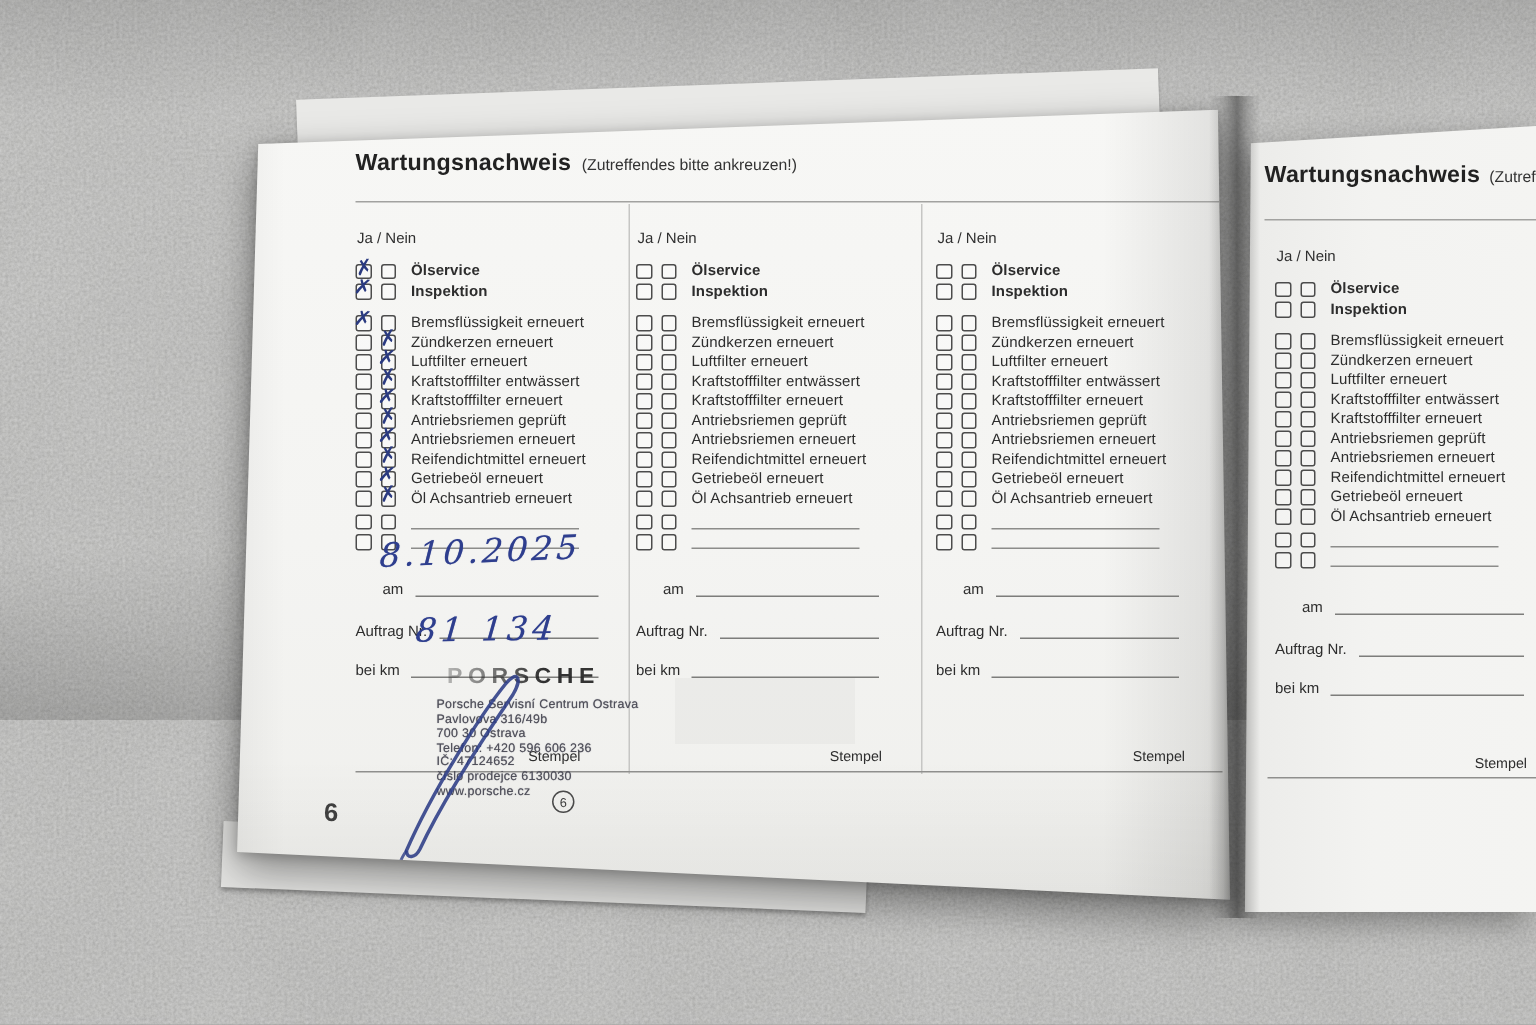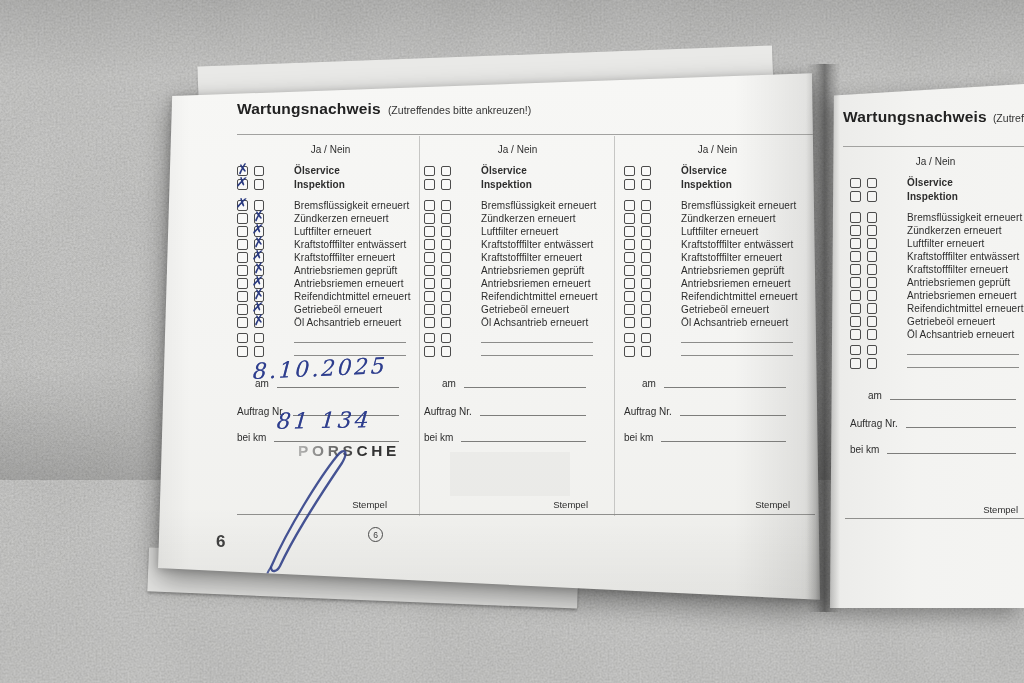--- a/index.html
+++ b/index.html
@@ -33,29 +33,29 @@
       linear-gradient(180deg, #f7f7f5 0%, #f4f4f2 55%, #efefec 100%);
   }
   .title-row{position:absolute;left:87px;top:30px;display:flex;align-items:baseline;gap:7px;white-space:nowrap;}
   .title{font-size:15.5px;font-weight:bold;color:#222;letter-spacing:.2px;}
   .subtitle{font-size:10.5px;color:#333;}
   .toprule{position:absolute;left:87px;top:64px;width:578px;height:1px;background:#a2a2a0;}
   .vsep{position:absolute;top:66px;height:380px;width:1px;background:#c6c6c4;}
   .botrule{position:absolute;left:87px;top:444px;width:578px;height:1px;background:#8f8f8d;}
 
   .col{position:absolute;top:66px;width:186px;font-size:10px;color:#2d2d2d;}
-  .janein{margin:8px 0 0 1px;font-size:10px;color:#2f2f2f;text-align:center;}
+  .janein{margin:18px 0 0 1px;font-size:10px;color:#2f2f2f;}
   .rows{margin-top:9px;}
   .row{display:flex;align-items:center;height:13px;}
   .row.head{height:13.6px;font-weight:bold;}
   .row.blank{height:13.5px;}
   .gap{height:8px;} .gap2{height:2px;}
   .cb{width:10.5px;height:10.5px;border:1.4px solid #4c4c4c;border-radius:2px;margin-right:6px;
       position:relative;flex:none;box-sizing:border-box;background:rgba(255,255,255,.35);}
-  .lbl{margin-left:24px;white-space:nowrap;letter-spacing:.1px;}
+  .lbl{margin-left:4px;white-space:nowrap;letter-spacing:.1px;}
   .row.blank .lbl{border-bottom:1px solid #8c8c8a;width:112px;height:9px;}
   .mk{position:absolute;left:-2.5px;top:-5px;font-size:14px;font-weight:bold;color:#2a3a80;
       transform:rotate(7deg);font-family:"DejaVu Sans",sans-serif;line-height:14px;}
   .row:nth-child(odd) .mk{transform:rotate(-9deg);left:-1.5px;}
 
   .frow{display:flex;align-items:flex-end;height:26px;margin-right:24px;}
   .frow.first{margin-top:7px;margin-left:18px;}
   .frow.mid{height:28px;}
   .flab{font-size:10px;color:#2d2d2d;padding-bottom:2px;white-space:nowrap;}
   .fline{flex:1;border-bottom:1px solid #7d7d7b;margin-left:8px;margin-bottom:3px;height:0;}
@@ -442,20 +442,29 @@
       </div>
 
       <div class="ghost"></div>
 
       <div class="stempel" style="left:87px">Stempel</div>
       <div class="stempel" style="left:288px">Stempel</div>
       <div class="stempel" style="left:490px">Stempel</div>
 
       <div class="stamp">
         <div class="brand">PORSCHE</div>
+        <div class="slines">
+            <div class="sline">Porsche Servisní Centrum Ostrava</div>
+            <div class="sline">Pavlovova 316/49b</div>
+            <div class="sline">700 30 Ostrava</div>
+            <div class="sline">Telefon: +420 596 606 236</div>
+            <div class="sline">IČ: 47124652</div>
+            <div class="sline">číslo prodejce 6130030</div>
+            <div class="sline">www.porsche.cz</div>
+          </div>
       </div>
       <div class="badge">6</div>
       <div class="pagenum">6</div>
 
       <svg class="swoosh" width="672" height="532">
         <path d="M121 497 C 138 458, 170 407, 187 386 C 194 377, 199 381, 192 393
                  C 173 421, 144 466, 130 496 C 127 502, 121 503, 121 497 Z" fill="none" stroke="#2c3c86" stroke-width="2.3" opacity="0.88" stroke-linejoin="round"></path>
         <path d="M121 497 C 117 503, 116 506, 119 504" fill="none" stroke="#2c3c86" stroke-width="2" opacity="0.8"></path>
       </svg>
     </div>

